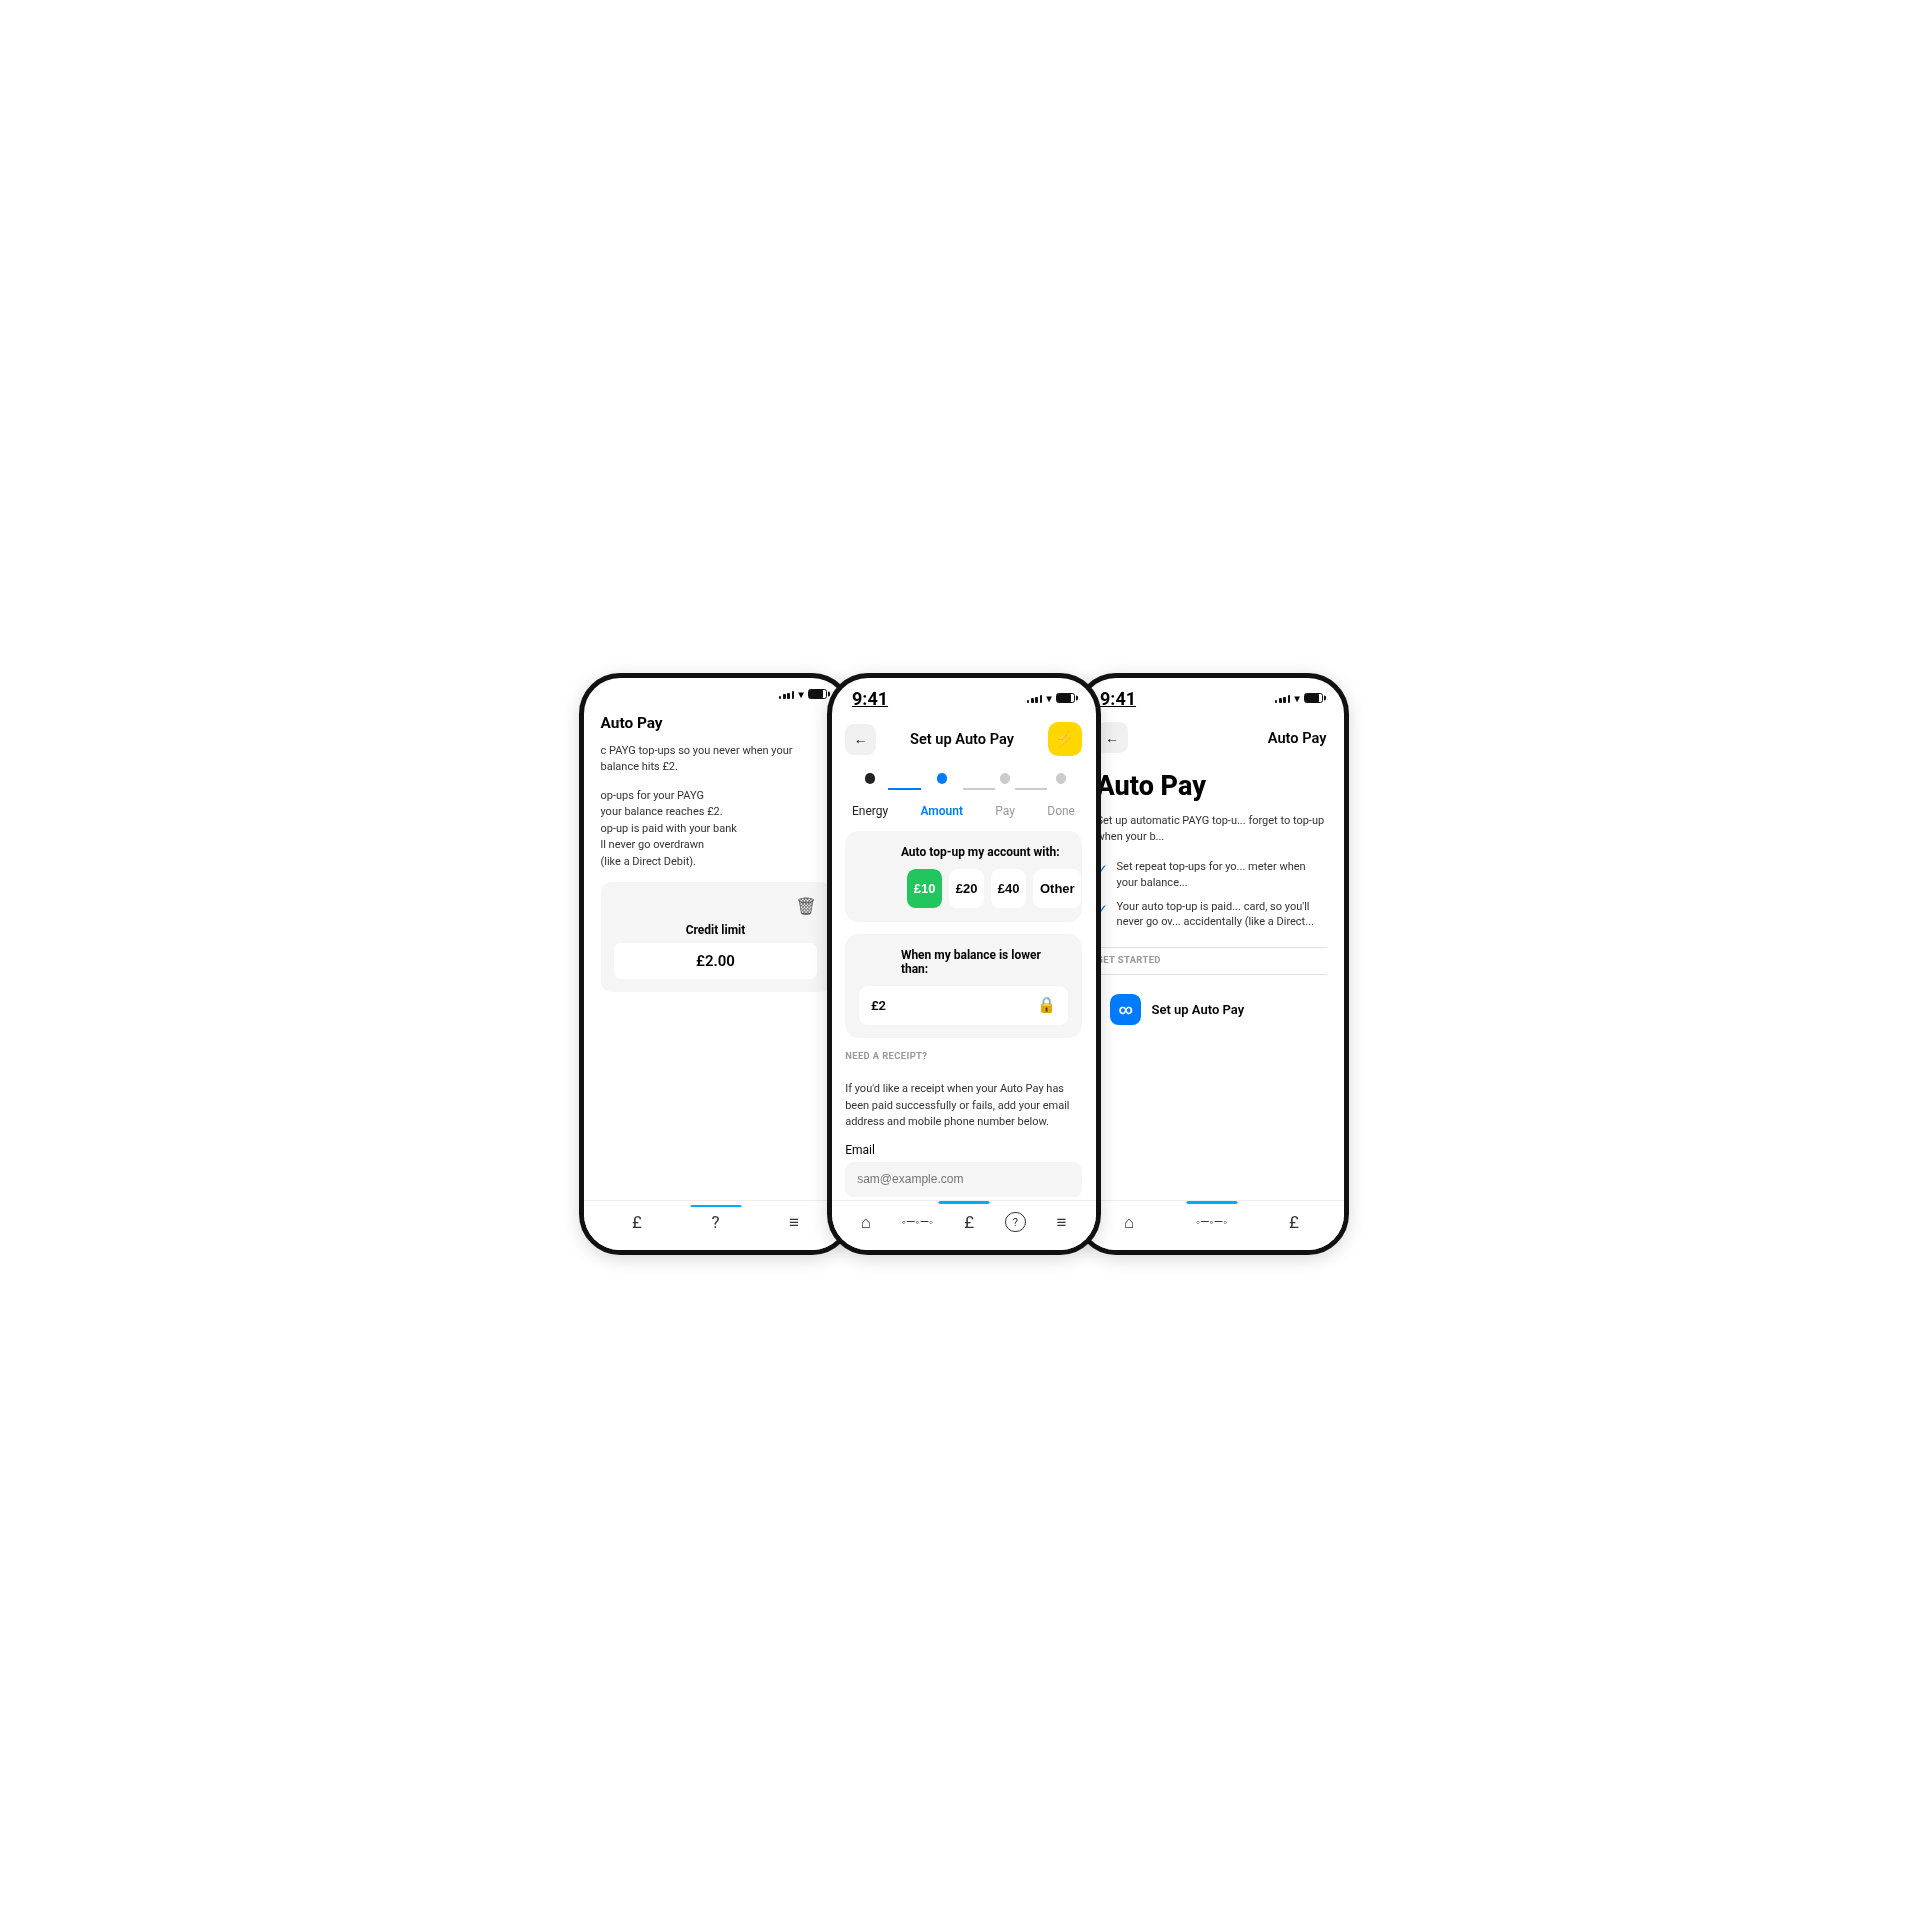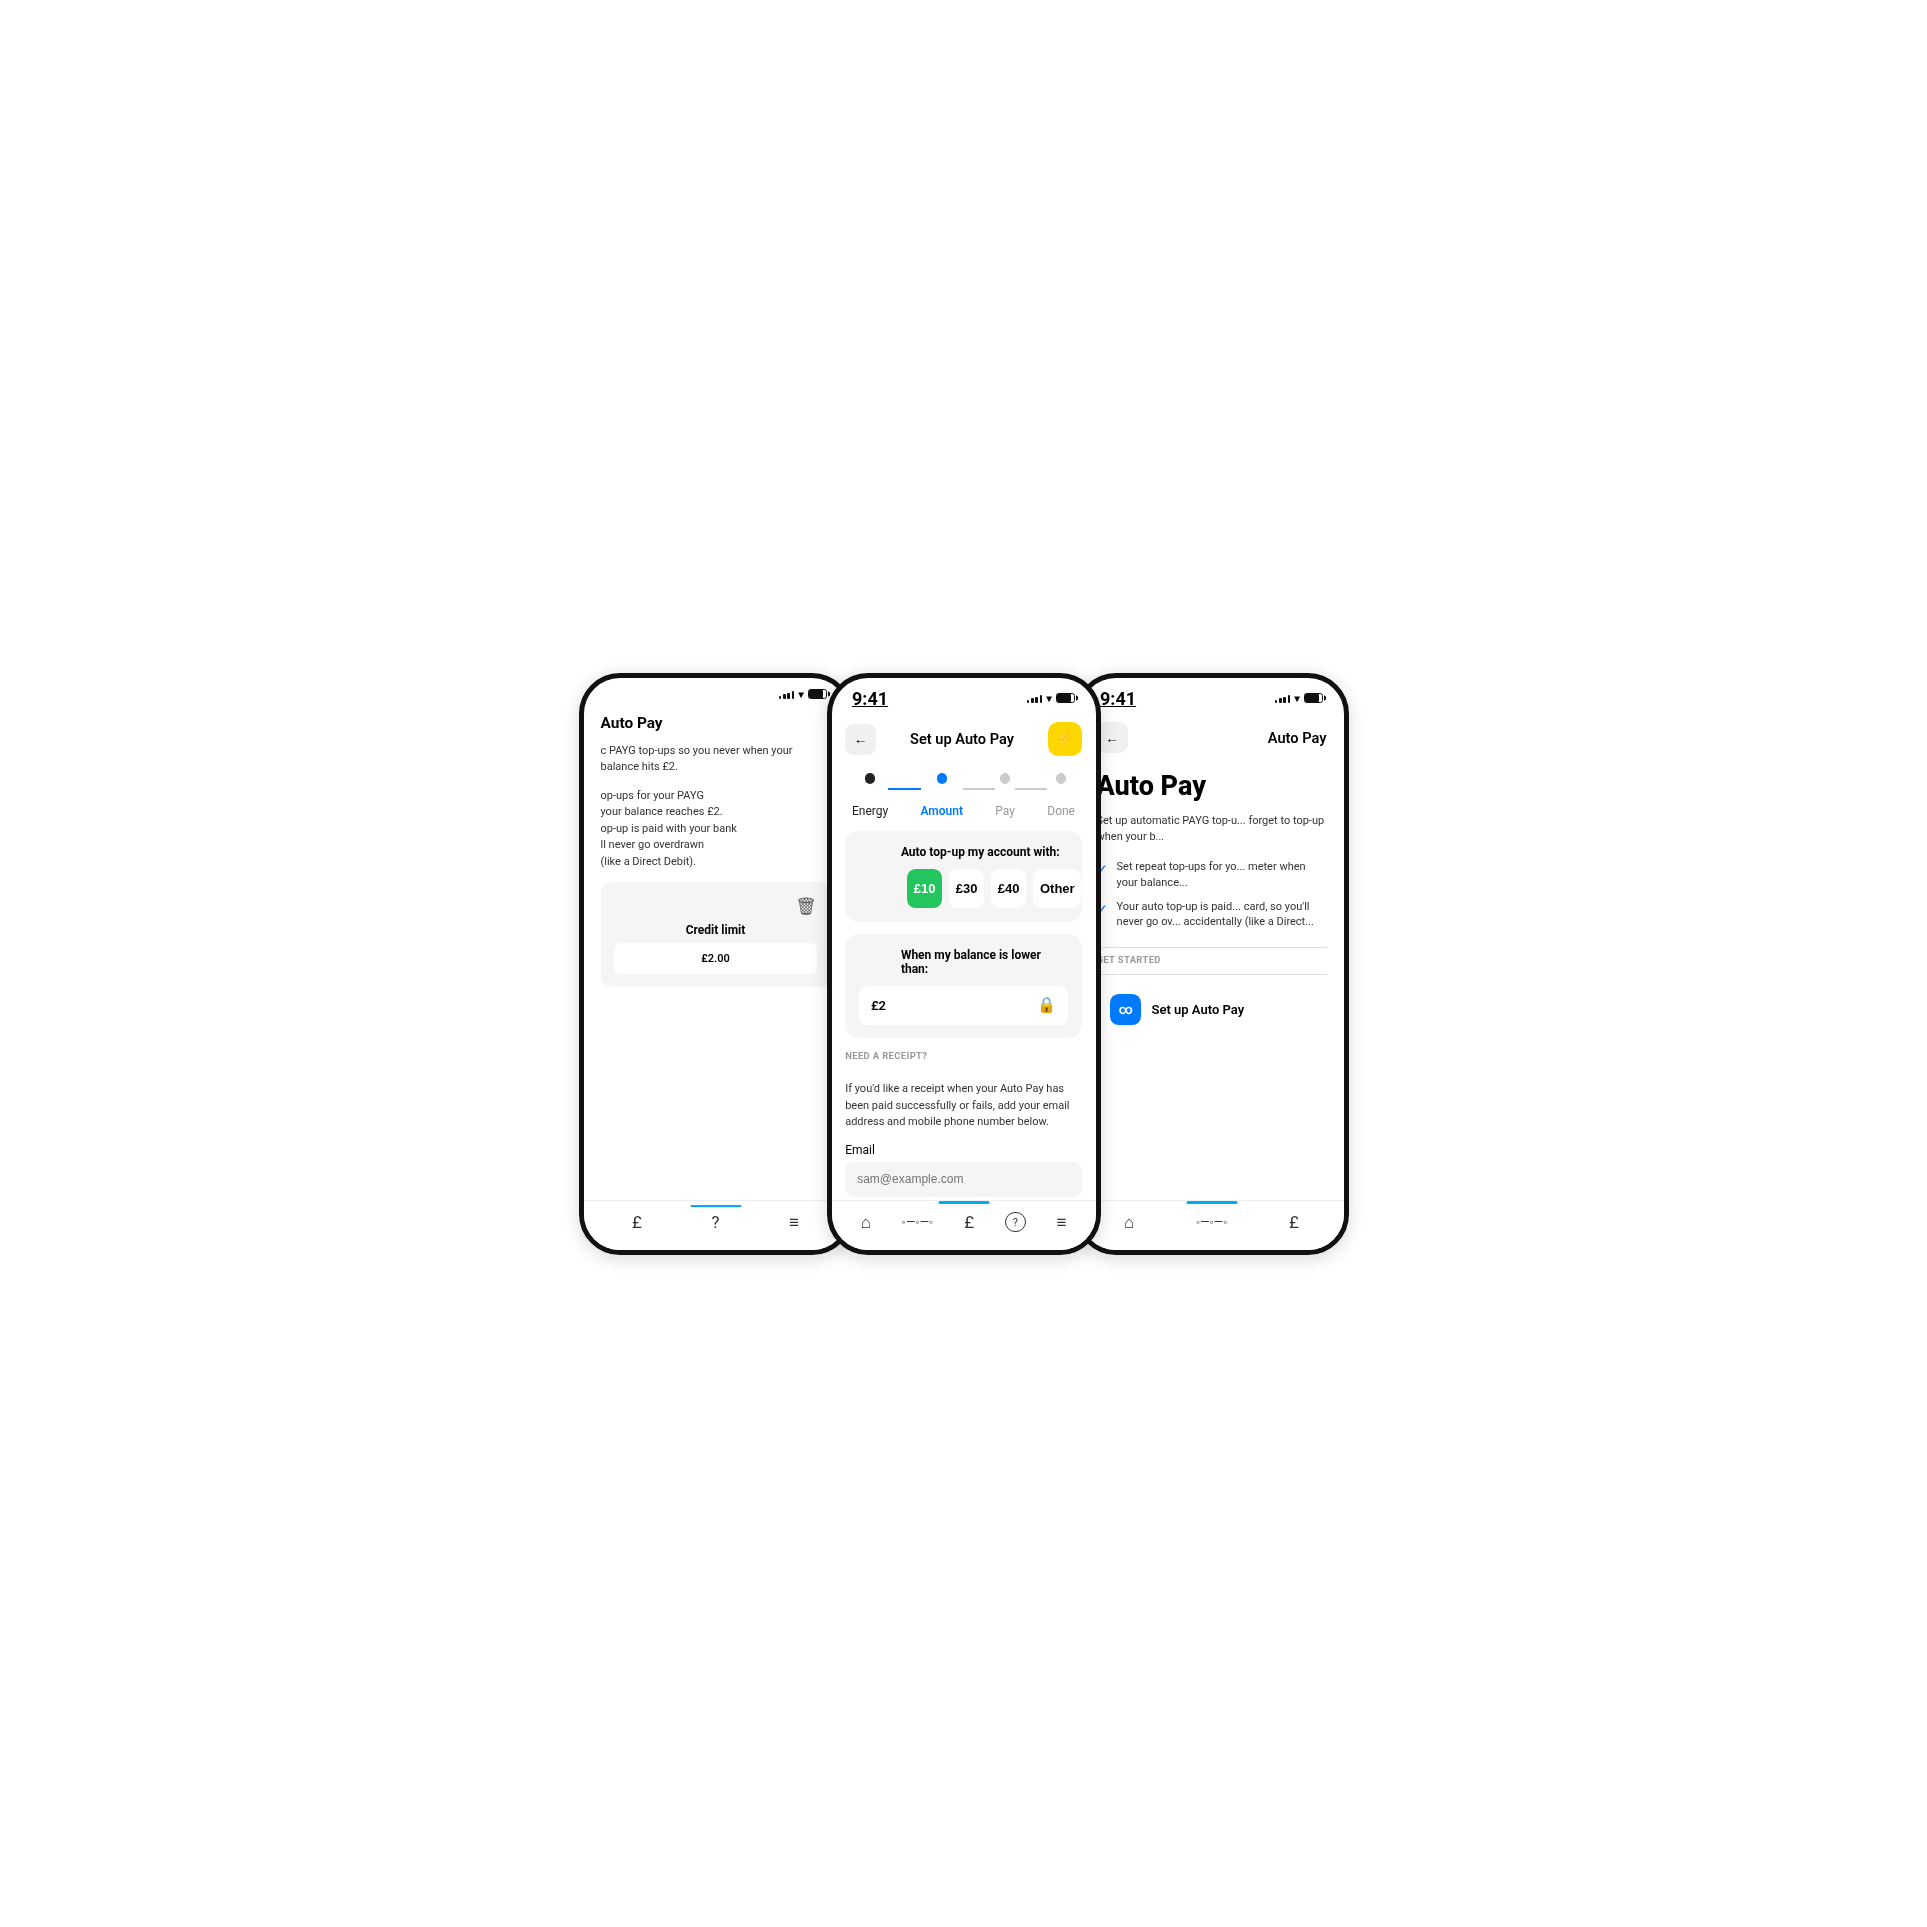--- a/index.html
+++ b/index.html
@@ -203,21 +203,21 @@
       text-align: center;
       width: 100%;
     }
 
     .credit-limit-value-box {
       background: #fff;
       border-radius: 6.8px;
       padding: 8.6px 17px;
       width: 100%;
       text-align: center;
-      font-size: 11px;
+      font-size: 15px;
       font-weight: 600;
     }
 
     
     .center-header {
       display: flex;
       align-items: center;
       justify-content: space-between;
       padding: 6.8px 13.7px 10.3px;
     }
@@ -621,21 +621,21 @@
         <span class="step-label">Done</span>
       </div>
     </div>
 
     <div style="overflow-y:auto; max-height:428px;">
 
       <div class="card-section">
         <div class="card-section-title">Auto top-up my account with:</div>
         <div class="amount-options">
           <button class="amount-btn selected">£10</button>
-          <button class="amount-btn">£30</button>
+          <button class="amount-btn">£20</button>
           <button class="amount-btn">£40</button>
           <button class="amount-btn">Other</button>
         </div>
       </div>
 
       <div class="balance-section">
         <div class="card-section-title">When my balance is lower than:</div>
         <div class="balance-input-row">
           <span class="balance-value">£2</span>
           <span class="lock-icon">🔒</span>

